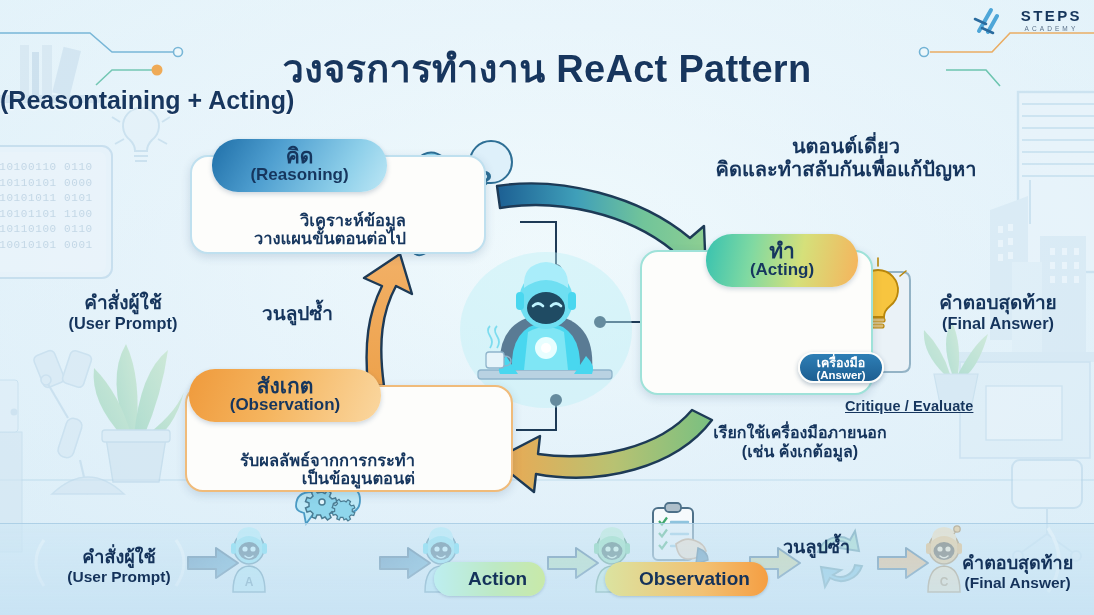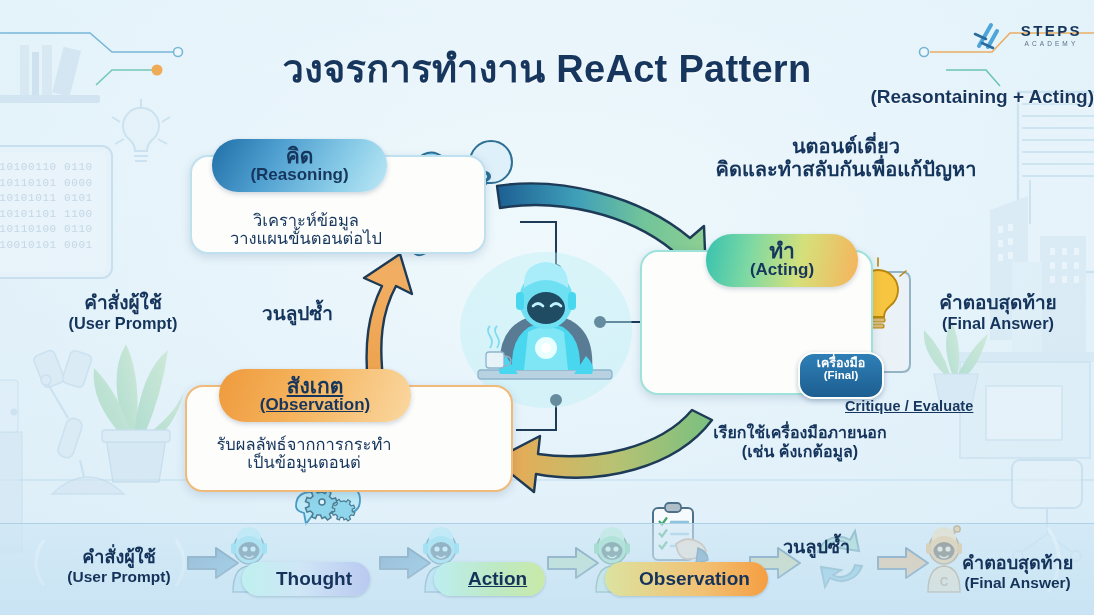--- a/index.html
+++ b/index.html
@@ -12,56 +12,56 @@
     position: relative; width: 1094px; height: 615px;
     background:
       radial-gradient(ellipse 700px 420px at 50% 42%, #f2fbfd 0%, #e4f2fa 55%, #dbeef8 100%),
       linear-gradient(180deg,#f4fbfd 0%, #e3f1fa 60%, #dbeaf6 100%);
     overflow: hidden;
   }
   .bg { position: absolute; pointer-events: none; }
   #bg-svg { position:absolute; left:0; top:0; width:1094px; height:615px; }
 
   
-  #logo { position: absolute; right: 12px; top: 20px; display: flex; align-items: center; gap: 22px; }
+  #logo { position: absolute; right: 12px; top: 5px; display: flex; align-items: center; gap: 22px; }
   #logo .logo-text { line-height: 1; }
   #logo .steps {
     font-size: 15px; font-weight: bold; letter-spacing: 2.4px; color: #16365c;
   }
   #logo .academy {
     font-size: 6.5px; letter-spacing: 3.1px; color: #5b7189; margin-top: 3px; text-align: center;
   }
 
   
   #title-main {
     position: absolute; left: 0; right: 0; top: 38px; text-align: center;
     font-size: 38px; font-weight: bold; color: #17365e; letter-spacing: .3px;
     text-shadow: 0 1px 2px rgba(255,255,255,.85);
   }
   #title-sub {
-    position: absolute; left: 0; right: 0; top: 86px; text-align: right;
-    font-size: 19px; font-weight: bold; color: #17365e;
+    position: absolute; left: 0; right: 0; top: 86px; text-align: left;
+    font-size: 25px; font-weight: bold; color: #17365e;
     text-shadow: 0 1px 2px rgba(255,255,255,.85);
   }
 
   
   .card {
     position: absolute; background: #fdfdfb; border-radius: 18px;
     box-shadow: 0 3px 10px rgba(30,70,110,.16);
     display: flex; flex-direction: column; align-items: center;
   }
   .card .pill {
     position: absolute; top: -18px; border-radius: 26px; padding: 6px 26px 8px;
     text-align: center; line-height: 1.02; color: #16365e;
     box-shadow: 0 2px 5px rgba(30,70,110,.22);
   }
   .pill .th { font-size: 21px; font-weight: bold; display: block; }
   .pill .en { font-size: 17px; font-weight: bold; display: block; }
   .card .desc {
-    text-align: center; color: #16365e; font-weight: normal;
+    text-align: right; color: #16365e; font-weight: bold;
     line-height: 1.12; font-size: 16.5px;
   }
 
   
   #card-reasoning {
     left: 190px; top: 155px; width: 296px; height: 99px;
     border: 2px solid #bfe0ef;
   }
   #card-reasoning .pill {
     left: 20px; width: 175px;
@@ -78,32 +78,31 @@
     left: 64px; width: 152px;
     background: linear-gradient(100deg,#37c2b0 0%, #7fd9a2 30%, #d5e07a 62%, #f6b35c 100%);
   }
 
   
   #card-observation {
     left: 185px; top: 385px; width: 328px; height: 107px;
     border: 2px solid #f0bb7a;
   }
   #card-observation .pill {
-    left: 32px; width: 192px;
+    left: 2px; width: 192px;
     background: linear-gradient(110deg,#ef9a3c 0%, #f5b55f 45%, #fad7a0 100%);
-    text-decoration: underline;
-  }
-  #card-observation .desc { position:absolute; left: 6px; top: 48px; width: 222px; }
+  }
+  #card-observation .desc { position:absolute; left: 6px; top: 64px; width: 222px; }
 
   
   #tools-badge {
     position: absolute; left: 798px; top: 352px; width: 86px;
     background: linear-gradient(180deg,#2e7fb6,#1d5e91);
     border: 2px solid #fdfdfb; border-radius: 16px;
-    color: #fff; text-align: center; padding: 3px 4px 16px; line-height: 1.02;
+    color: #fff; text-align: center; padding: 3px 4px 0; line-height: 1.02;
     box-shadow: 0 2px 5px rgba(20,60,100,.3);
   }
   #tools-badge .th { font-size: 12.5px; font-weight: bold; display: block; }
   #tools-badge .en { font-size: 11.5px; font-weight: bold; display: block; }
 
   
   .anno { position: absolute; color: #15345c; font-weight: bold; text-align: center; line-height: 1.16; }
   #anno-single { left: 660px; top: 135px; width: 372px; font-size: 20px; }
   #anno-left { left: 28px; top: 292px; width: 190px; font-size: 19px; }
   #anno-right { left: 908px; top: 292px; width: 180px; font-size: 19px; }
@@ -576,21 +575,21 @@
 
   <div class="card" id="card-acting">
     <div class="pill">
       <span class="th">ทำ</span>
       <span class="en">(Acting)</span>
     </div>
   </div>
 
   <div id="tools-badge">
     <span class="th">เครื่องมือ</span>
-    <span class="en">(Final)</span>
+    <span class="en">(Answer)</span>
   </div>
 
   <div class="card" id="card-observation">
     <div class="pill">
       <span class="th">สังเกต</span>
       <span class="en">(Observation)</span>
     </div>
     <div class="desc">
       <div>รับผลลัพธ์จากการกระทำ</div>
       <div>เป็นข้อมูนตอนต่</div>
@@ -620,25 +619,22 @@
   </div>
 
   <div class="anno" id="anno-critique">Critique / Evaluate</div>
 
   <div id="flow">
     <div class="flow-item" id="flow-prompt" style="left:56px; top:24px; width:126px; display:block;">
       <div>คำสั่งผู้ใช้</div>
       <div class="en">(User Prompt)</div>
     </div>
 
-    <div class="chip" id="chip-thought" style="position:absolute; left:242px; top:38px;">
-      <span>Thought</span>
-    </div>
-
-    <div class="chip" id="chip-action" style="position:absolute; left:434px; top:38px;text-decoration:underline;">
+
+    <div class="chip" id="chip-action" style="position:absolute; left:434px; top:38px;">
       <span>Action</span>
     </div>
 
     <div class="chip" id="chip-observation" style="position:absolute; left:605px; top:38px;">
       <span>Observation</span>
     </div>
 
     <div style="position:absolute; left:783px; top:8px; font-size:18px; font-weight:bold; color:#14325a;">วนลูปซ้ำ</div>
 
     <div style="position:absolute; left:962px; top:30px; color:#14325a; font-weight:bold; line-height:1.1; font-size:18px;" id="flow-final">

